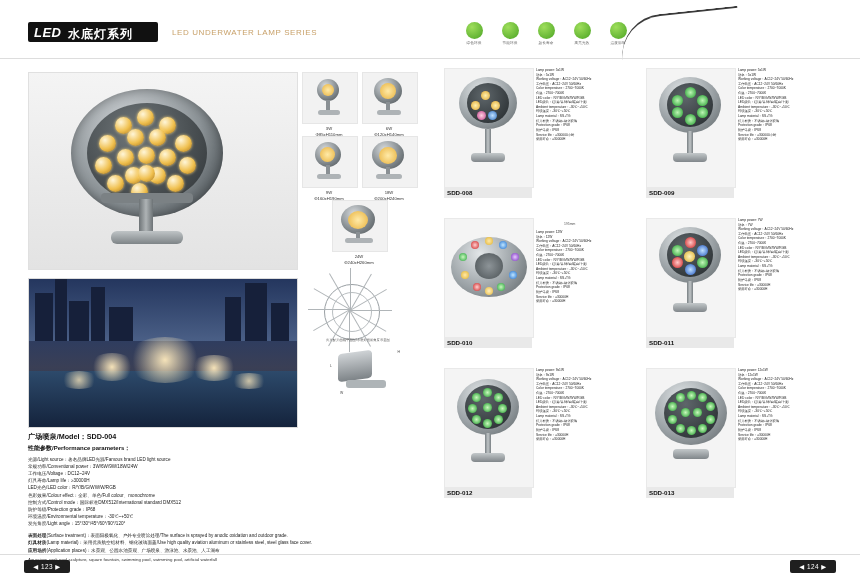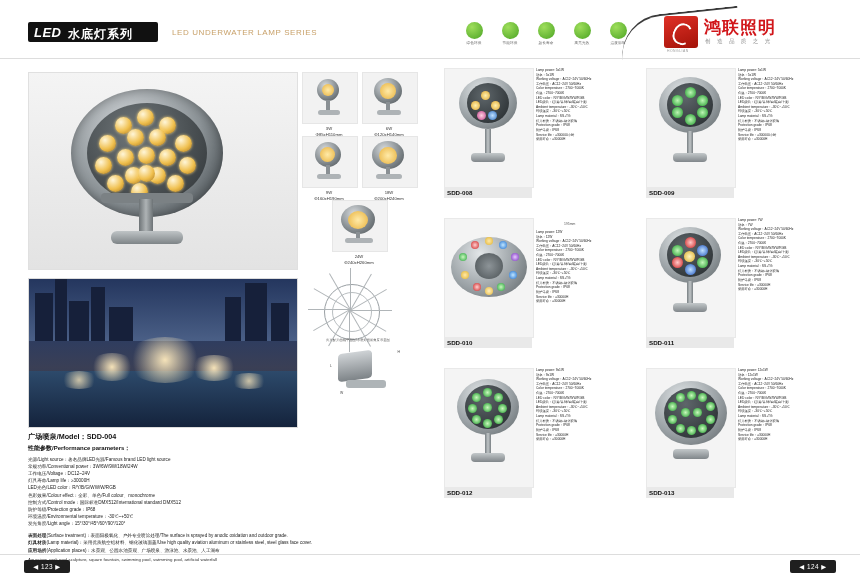--- a/index.html
+++ b/index.html
@@ -218,26 +218,20 @@
           <div class="cap">高亮光效</div>
       </div>
       <div class="ic" style="left:144px;">
         <div class="dot"></div>
           <div class="cap">温度影响</div>
       </div>
     </div>
 
     <div class="swoosh"></div>
 
-    <div class="logo">
-      <div class="logo-mark"></div>
-      <div class="logo-cn">鸿联照明</div>
-      <div class="logo-sub">创 造 品 质 之 光</div>
-      <div class="logo-tm">HONGLIAN</div>
-    </div>
     <div class="hdr-rule"></div>
   </div>
 
   <div class="main-photo">
     <div class="lamp-body">
       <div class="lamp-face">
         <div class="led" style="left:50px;top:6px;"></div>
         <div class="led" style="left:28px;top:14px;"></div>
         <div class="led" style="left:72px;top:14px;"></div>
         <div class="led" style="left:12px;top:32px;"></div>

